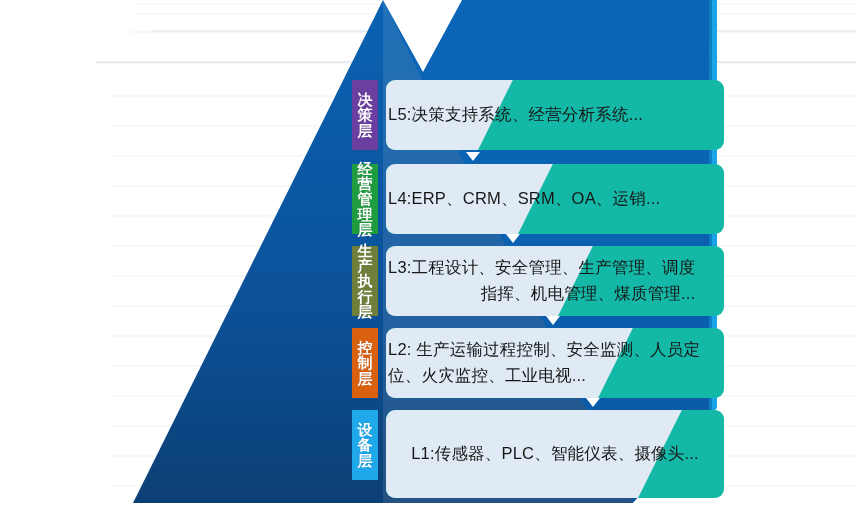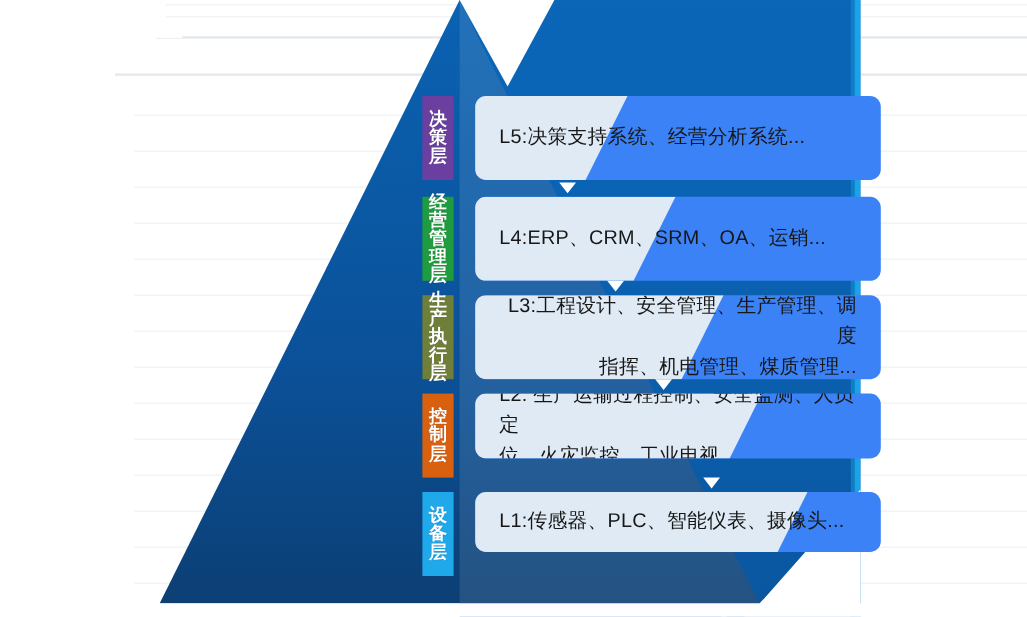--- a/index.html
+++ b/index.html
@@ -53,28 +53,28 @@
     align-items: center;
     justify-content: center;
     letter-spacing: 0;
     box-sizing: border-box;
     padding: 1px 0;
     text-shadow: 0 0 1px rgba(0,0,0,.25);
   }
   .tab span { display: block; }
 
   .box {
-    margin-left: 18px;
+    margin-left: 8px;
     flex: 0 0 auto;
     border-radius: 9px;
-    background: #3b82f6;
+    background: #14b8a6;
     display: flex;
     align-items: center;
     box-sizing: border-box;
-    padding: 0 20px;
+    padding: 0 2px;
     position: relative;
     overflow: hidden;
     box-shadow: 0 0 0 0 rgba(0,0,0,0);
   }
   .box .txt {
     position: relative;
     z-index: 2;
     font-size: 16.5px;
     line-height: 1.55;
     color: #171717;
@@ -214,32 +214,32 @@
 指挥、机电管理、煤质管理...</div>
     </div>
   </div>
 
   <div class="row" style="top:328px; height:70px;">
     <div class="tab" style="background: rgb(217, 96, 15);">
       <span>控</span>
       <span>制</span>
       <span>层</span>
     </div>
-    <div class="box" style="width:338px; height:54px;">
+    <div class="box" style="width:338px; height:70px;">
       <div class="tint" style="width: 252px; transform: skewX(-26.5deg); transform-origin: left bottom; margin-left: -40px;"></div>
       <div class="txt">L2: 生产运输过程控制、安全监测、人员定
 位、火灾监控、工业电视...</div>
     </div>
   </div>
 
   <div class="row" style="top:410px; height:70px;">
     <div class="tab" style="background: rgb(31, 168, 234);">
       <span>设</span>
       <span>备</span>
       <span>层</span>
     </div>
-    <div class="box" style="width:338px; height:50px;">
+    <div class="box" style="width:338px; height:88px;justify-content:center;">
       <div class="tint" style="width: 292px; transform: skewX(-26.5deg); transform-origin: left bottom; margin-left: -40px;"></div>
       <div class="txt">L1:传感器、PLC、智能仪表、摄像头...</div>
     </div>
   </div>
 
 </div>
 
 </body></html>

